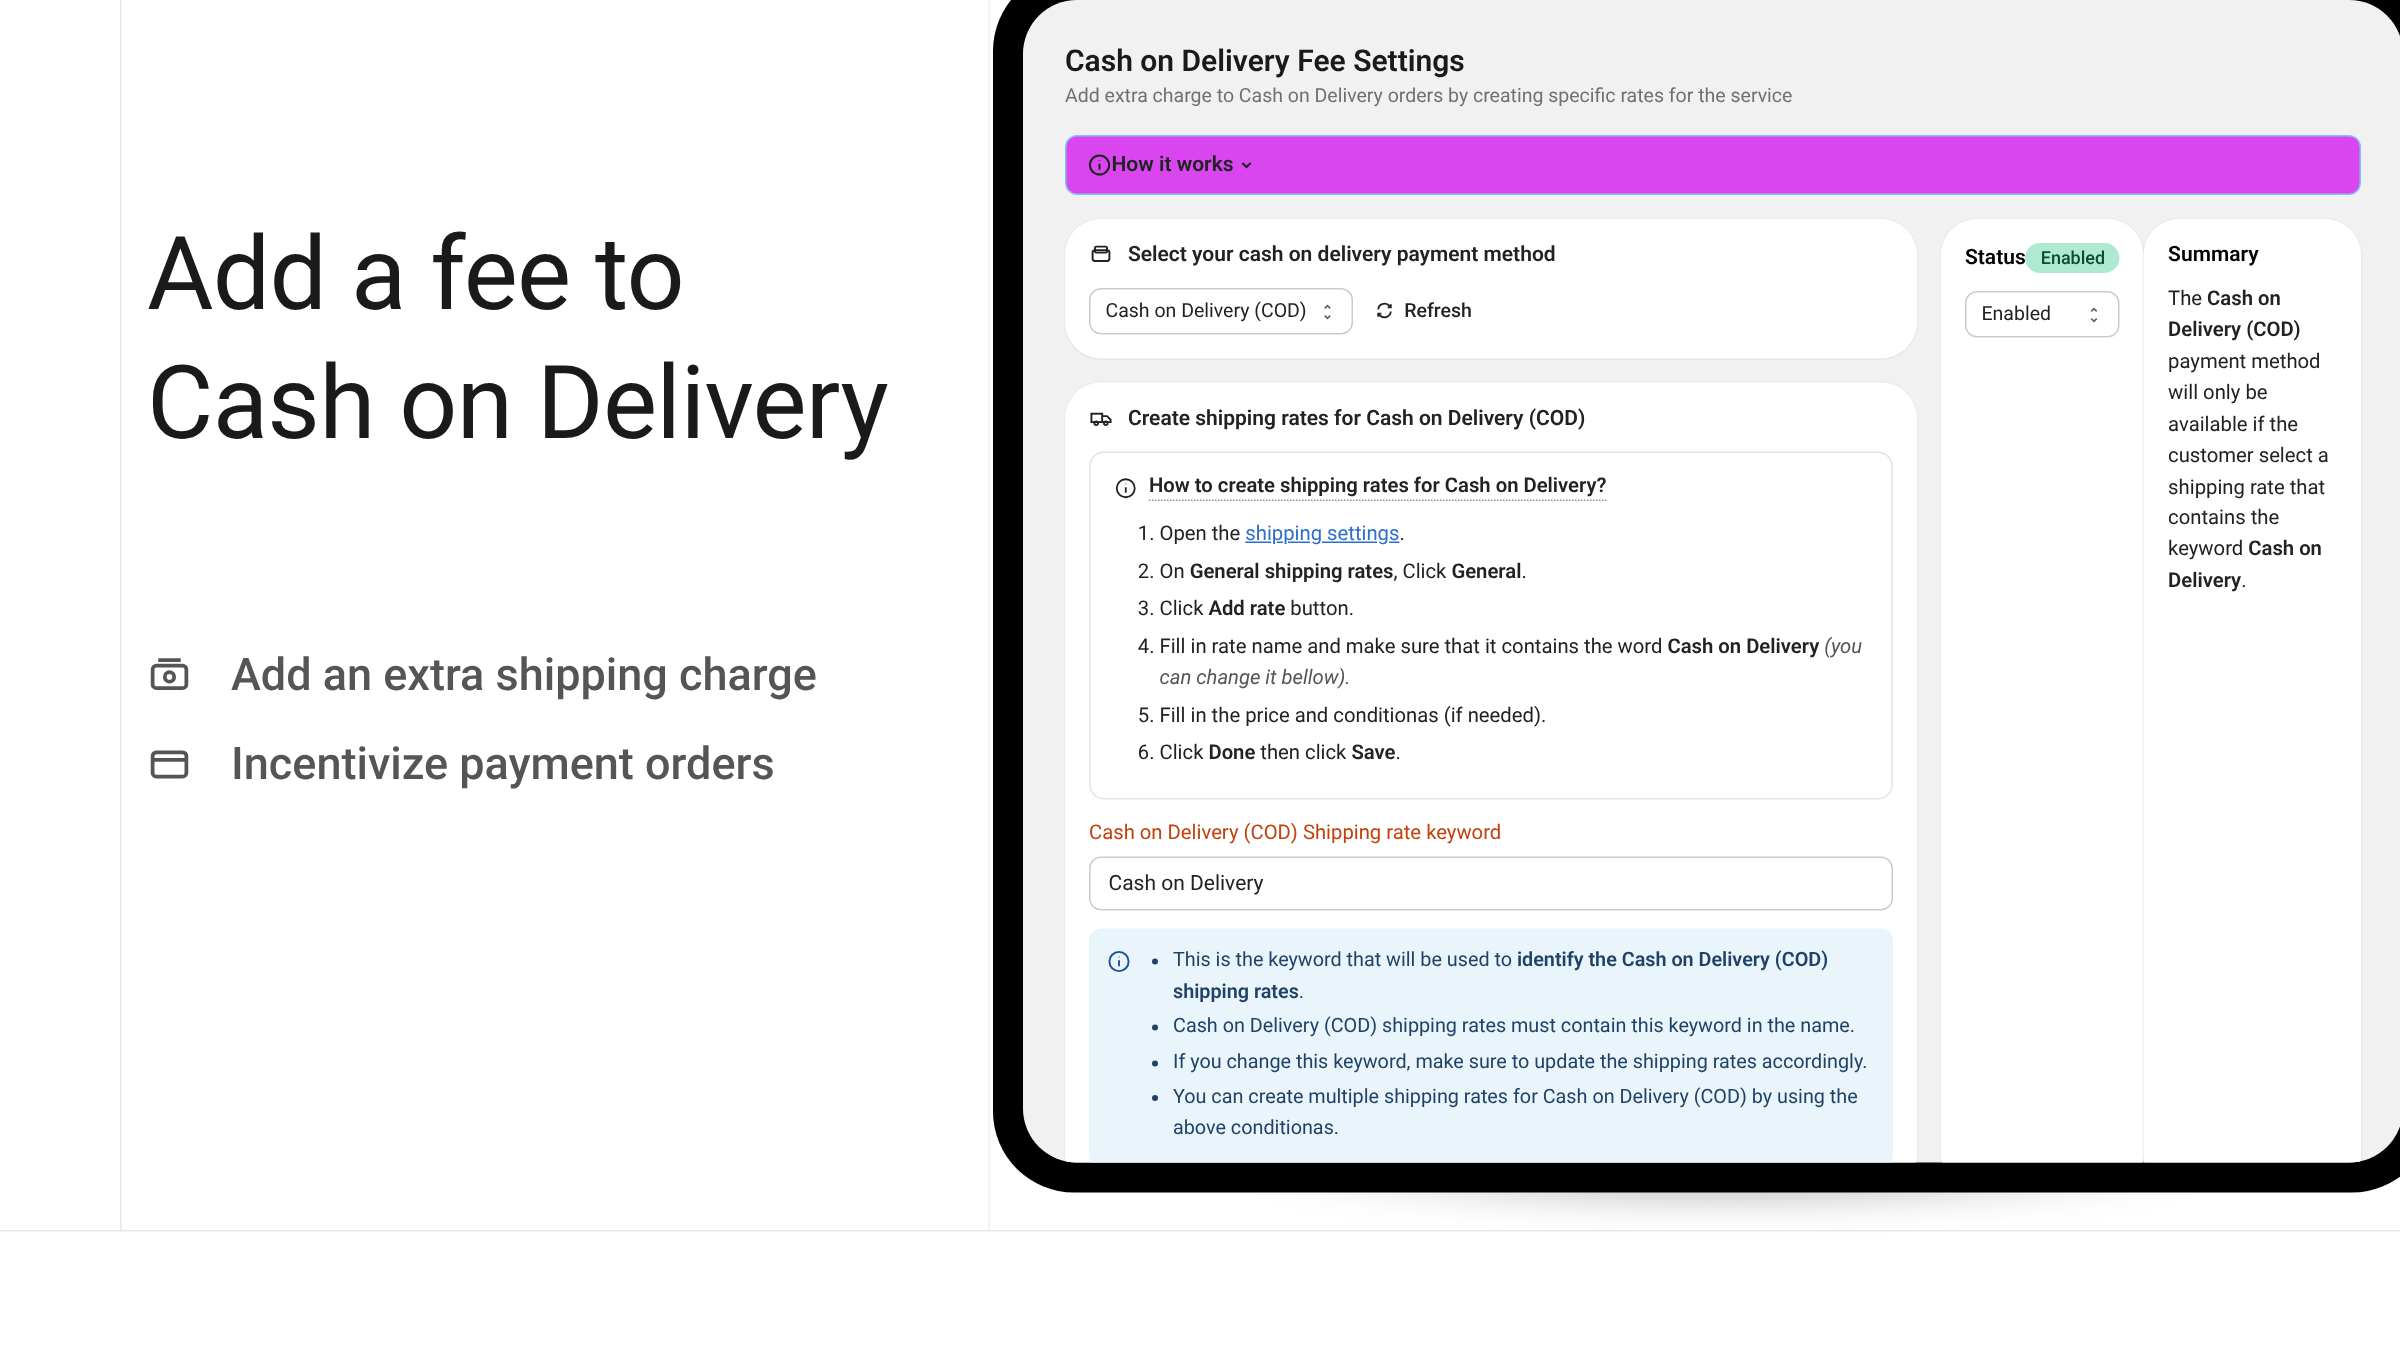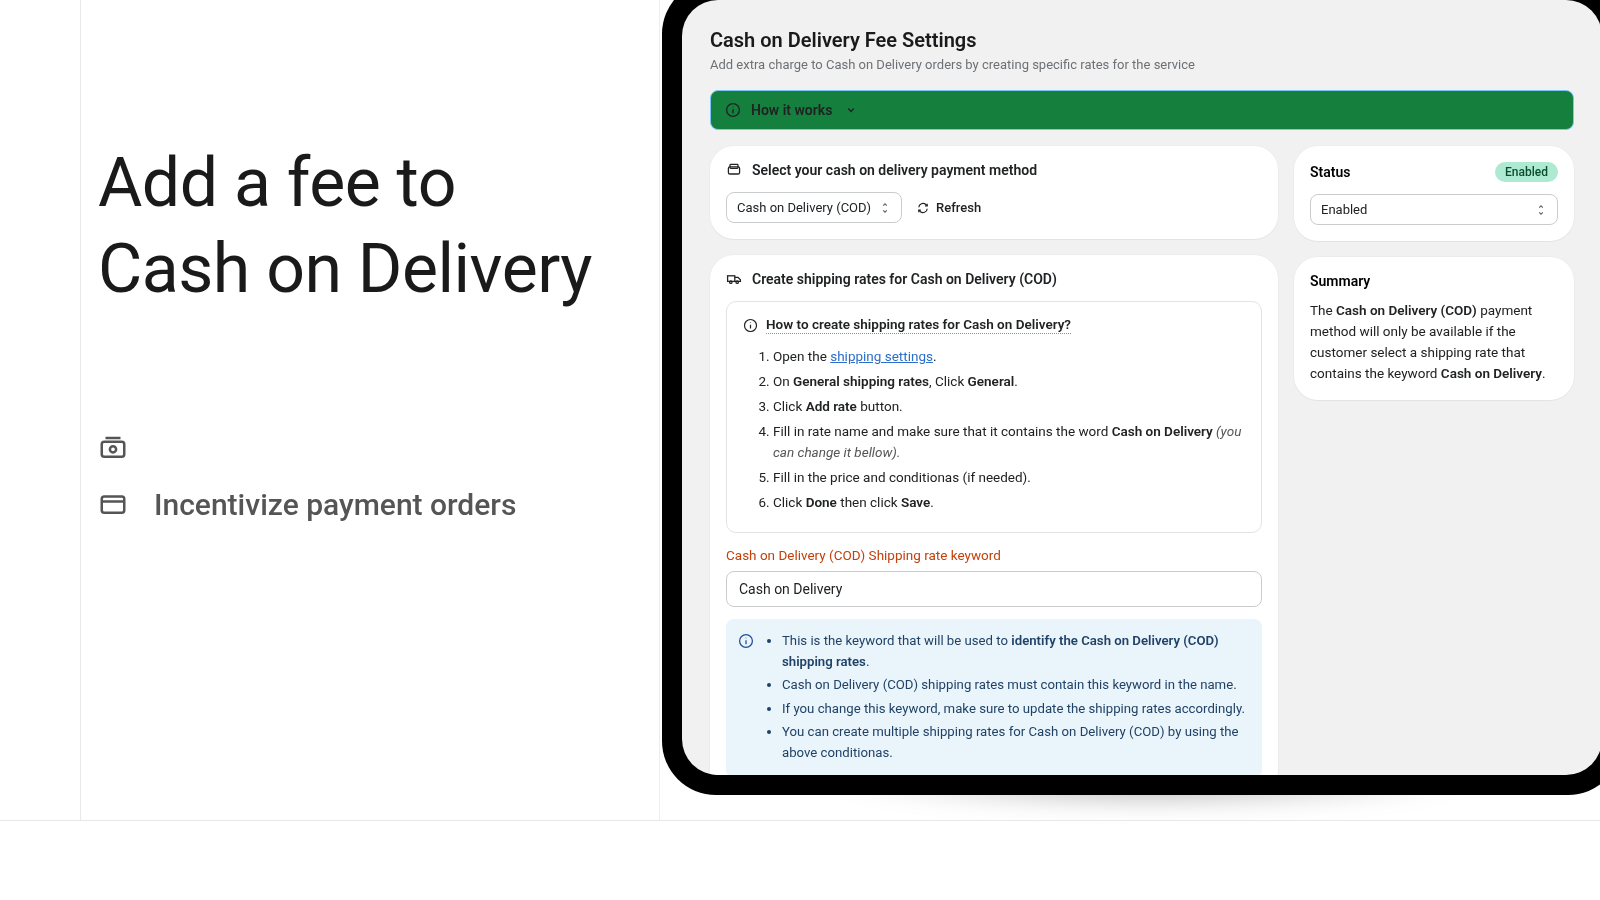--- a/index.html
+++ b/index.html
@@ -87,42 +87,41 @@
   font-weight: 650;
   color: #1a1a1a;
   margin-bottom: 5px;
 }
 .page-sub {
   font-size: 13px;
   color: #6d7175;
   margin-bottom: 18px;
 }
 .how-it-works {
-  background: #15803d;
+  background: #d946ef;
   border: 1px solid #7ec4f5;
   border-radius: 8px;
   padding: 11px 14px;
   display: flex;
   align-items: center;
-  gap: 10px;
   font-size: 14px;
   font-weight: 600;
   color: #202223;
   margin-bottom: 16px;
   margin-right: 28px;
   cursor: pointer;
 }
 .how-it-works svg.chev { margin-left: 2px; width:14px; height:14px;}
 .columns {
   display: flex;
   gap: 16px;
   padding-right: 28px;
 }
 .main-col { flex: 1; display:flex; flex-direction:column; gap:16px;}
-.side-col { width: 280px; display:flex; flex-direction:column; gap:16px;}
+.side-col { width: 280px; display:flex; }
 .card {
   background: #fff;
   border-radius: 24px;
   padding: 16px;
   box-shadow: 0 1px 1px rgba(0,0,0,0.04), 0 0 0 1px rgba(0,0,0,0.02);
 }
 .card-header {
   display: flex;
   align-items: center;
   gap: 10px;
@@ -141,21 +140,21 @@
   font-size: 13px;
   color: #202223;
   display: inline-flex;
   align-items: center;
   gap: 8px;
   cursor: pointer;
 }
 .dropdown svg { width:12px; height:12px; color:#5c5f62;}
 .refresh-link {
   display: inline-flex;
-  align-items: flex-end;
+  align-items: flex-start;
   gap: 6px;
   font-size: 13px;
   color: #202223;
   cursor: pointer;
   font-weight:500;
 }
 .refresh-link svg { width:14px; height:14px; }
 .inner-box {
   border: 1px solid #e1e3e5;
   border-radius: 10px;
@@ -244,20 +243,21 @@
     <span>Add a fee to</span><br>
     <span>Cash on Delivery</span>
   </h1>
   <ul class="feature-list">
     <li class="feature-item">
       <svg class="feature-icon" viewBox="0 0 24 24" fill="none" stroke="currentColor" stroke-width="2">
           <rect x="3" y="7" width="18" height="12" rx="2"></rect>
           <circle cx="12" cy="13" r="2.5"></circle>
           <path d="M6 4h12"></path>
         </svg>
+      <span>Add an extra shipping charge</span>
     </li>
     <li class="feature-item">
       <svg class="feature-icon" viewBox="0 0 24 24" fill="none" stroke="currentColor" stroke-width="2">
           <rect x="3" y="6" width="18" height="13" rx="2"></rect>
           <path d="M3 10h18"></path>
         </svg>
       <span>Incentivize payment orders</span>
     </li>
   </ul>
 </div>

